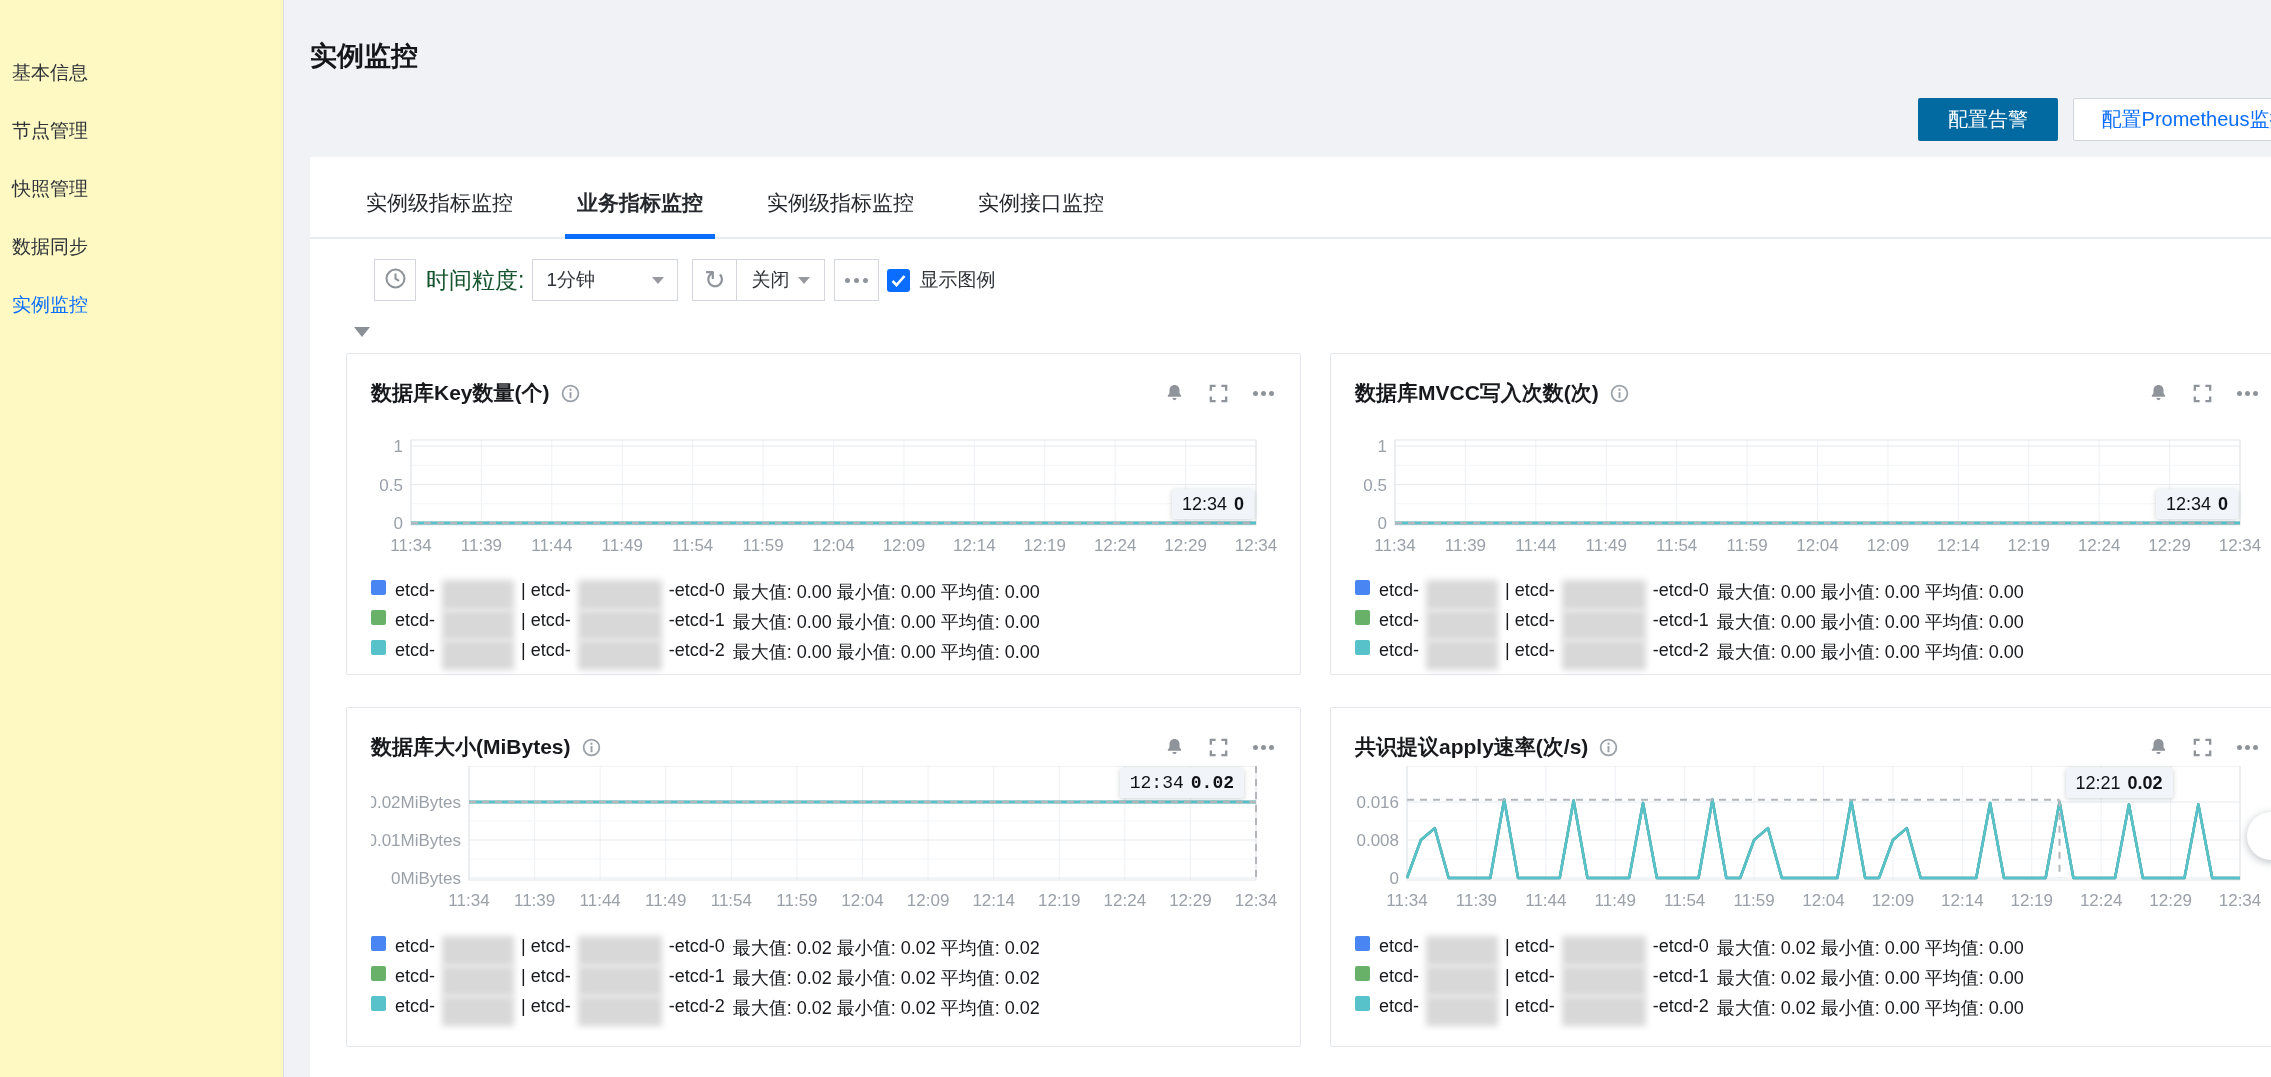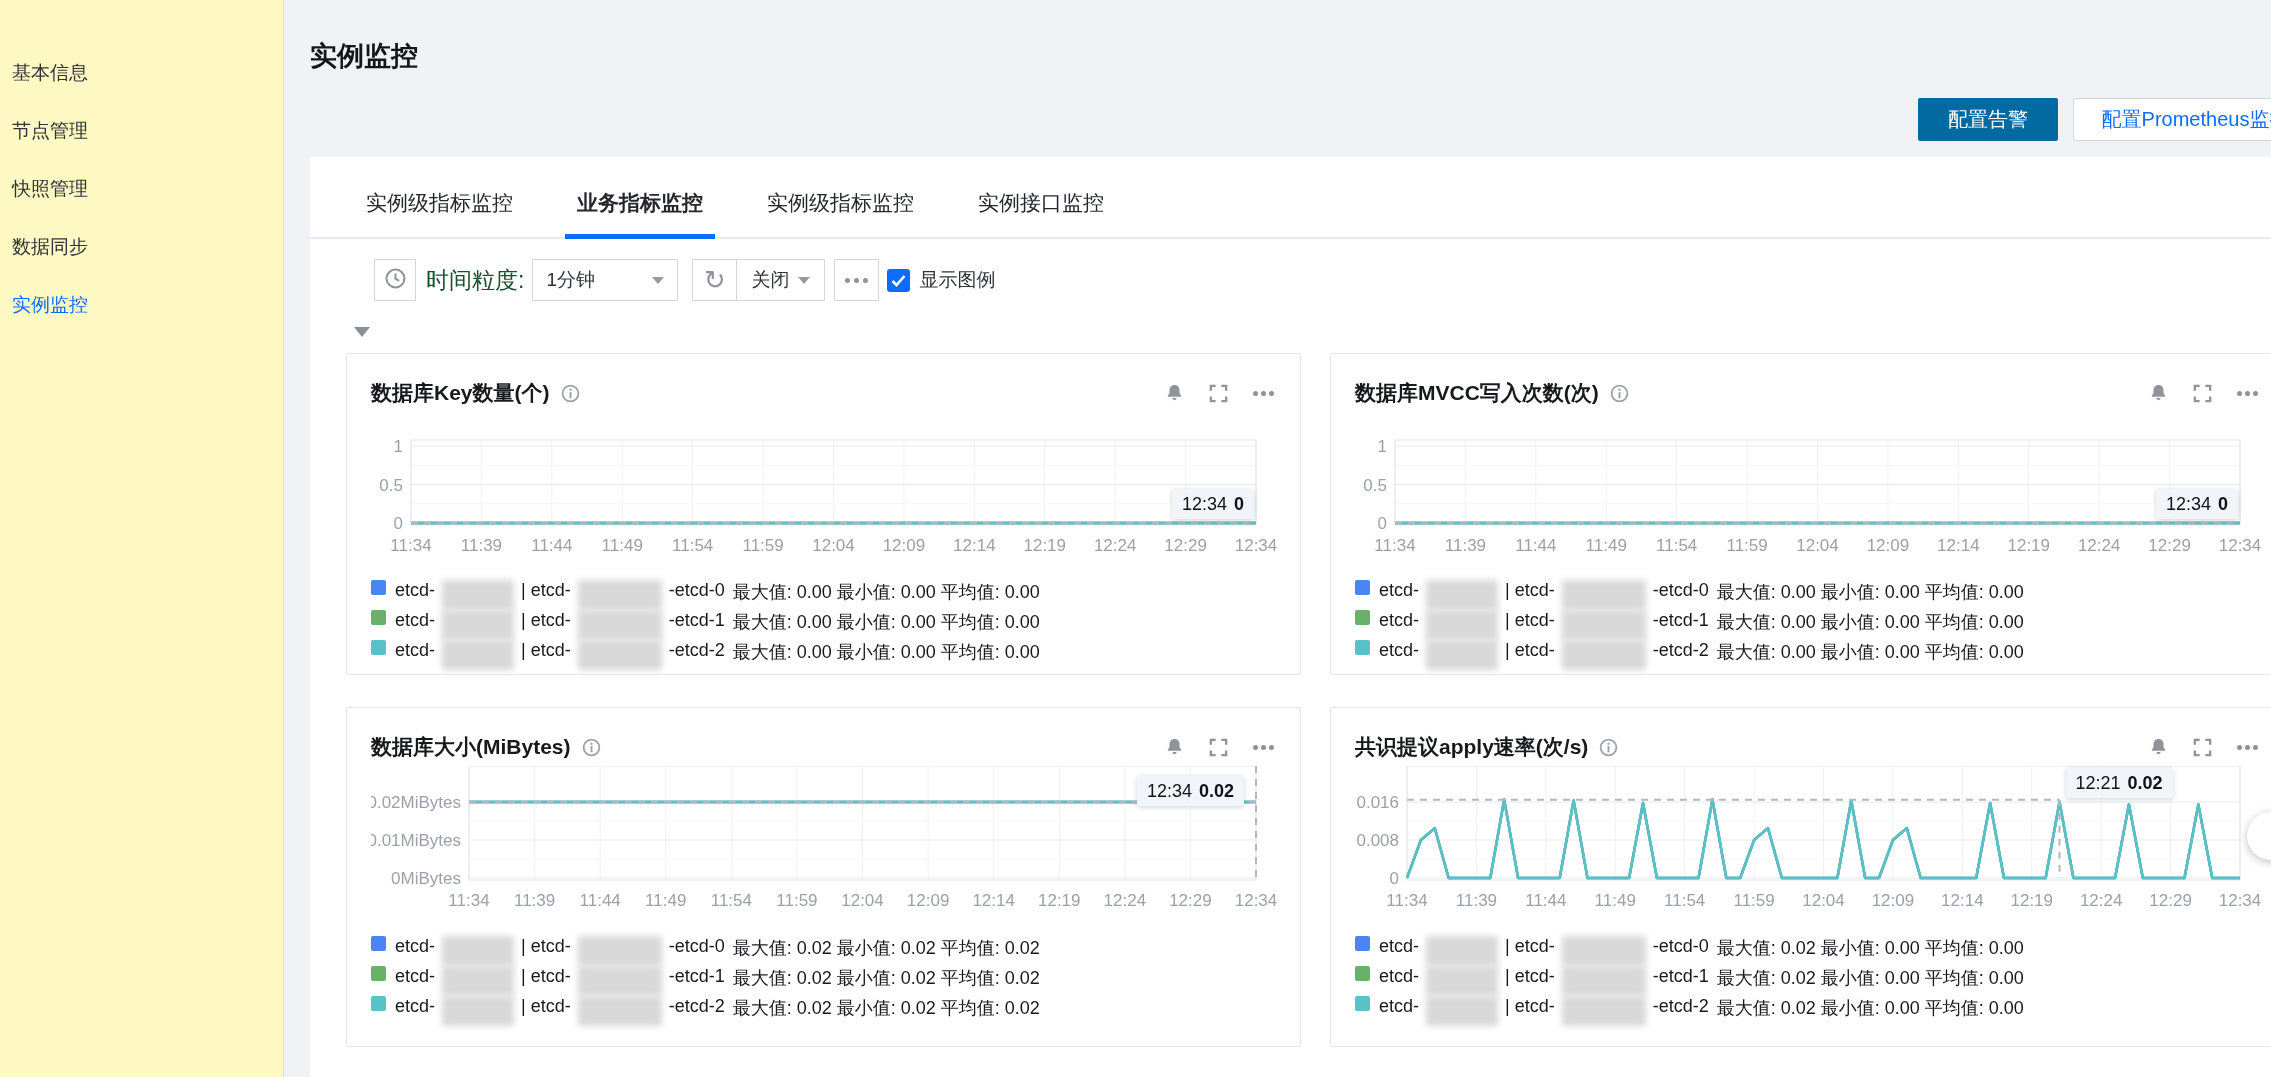--- a/index.html
+++ b/index.html
@@ -423,21 +423,21 @@
                 <text x="294.75" y="140" text-anchor="middle" fill="#9ba1a9" font-size="17">11:49</text>
                 <text x="360.3333333333333" y="140" text-anchor="middle" fill="#9ba1a9" font-size="17">11:54</text>
                 <text x="425.9166666666667" y="140" text-anchor="middle" fill="#9ba1a9" font-size="17">11:59</text>
                 <text x="491.5" y="140" text-anchor="middle" fill="#9ba1a9" font-size="17">12:04</text>
                 <text x="557.0833333333333" y="140" text-anchor="middle" fill="#9ba1a9" font-size="17">12:09</text>
                 <text x="622.6666666666666" y="140" text-anchor="middle" fill="#9ba1a9" font-size="17">12:14</text>
                 <text x="688.25" y="140" text-anchor="middle" fill="#9ba1a9" font-size="17">12:19</text>
                 <text x="753.8333333333334" y="140" text-anchor="middle" fill="#9ba1a9" font-size="17">12:24</text>
                 <text x="819.4166666666666" y="140" text-anchor="middle" fill="#9ba1a9" font-size="17">12:29</text>
                 <text x="885" y="140" text-anchor="middle" fill="#9ba1a9" font-size="17">12:34</text>
-              </svg><div class="chart-tooltip" style="right: 32px; top: 10px;"><span>12:34</span><b>0.02</b></div></div>
+              </svg><div class="chart-tooltip" style="right: 32px; top: 2px; font-family: Liberation Mono, monospace;"><span>12:34</span><b>0.02</b></div></div>
           <div class="legend" id="legend2">
               <div class="legend-row">
                 <span class="swatch" style="background: rgb(74, 133, 244);"></span>
                 <span>etcd-</span>
                 <span class="blur b1"></span>
                 <span>| etcd-</span>
                 <span class="blur b2"></span>
                 <span>-etcd-0</span>
                 <span class="stats">最大值: 0.02 最小值: 0.02 平均值: 0.02</span>
               </div>

